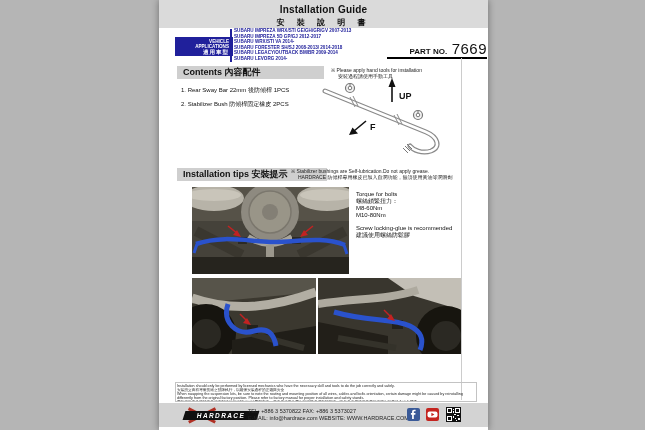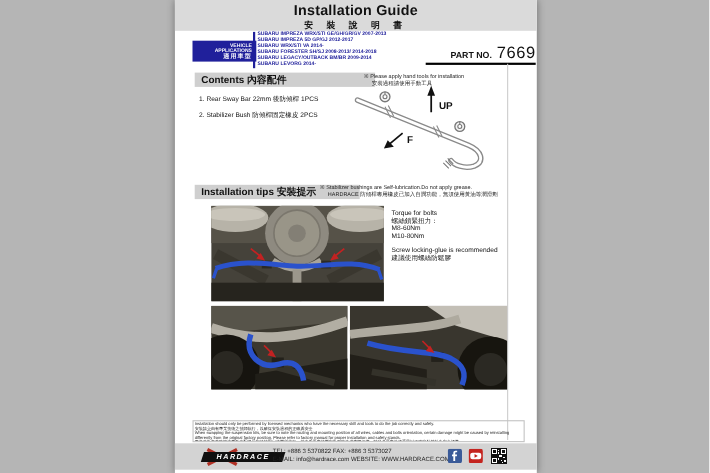--- a/index.html
+++ b/index.html
@@ -10,42 +10,42 @@
   }
   .doc {
     position:absolute; left:159px; top:0; width:329px; height:430px;
     background:#ffffff; box-shadow:0 0 7px rgba(0,0,0,.4);
   }
   .abs { position:absolute; }
   .s50 { transform:scale(0.5); transform-origin:0 0; }
 
   
   .header { left:0; top:0; width:329px; height:28px; background:#dadada; text-align:center; }
-  .title { font-size:13px; font-weight:bold; letter-spacing:.2px; line-height:16px; padding-top:2px; }
+  .title { font-size:10px; font-weight:bold; letter-spacing:.2px; line-height:16px; padding-top:2px; }
   .subtitle { font-size:8px; font-weight:bold; letter-spacing:5px; line-height:9px; }
 
   
   .veh-label { left:16px; top:37px; width:58px; height:19px; background:#20209b; }
   .veh-label-inner { width:108px; height:38px; color:#fff; font-weight:bold; text-align:right; padding:3px 4px 0 0; }
   .veh-label-en { font-size:9.2px; line-height:10px; }
   .veh-label-zh { font-size:11px; line-height:12px; letter-spacing:2px; }
   .veh-rule { left:71px; top:29px; width:2px; height:33px; background:#20209b; }
   .veh-list { left:75px; top:28px; width:240px; }
   .veh-list-inner { width:480px; color:#20209b; font-weight:bold; font-size:9.2px; line-height:11px; white-space:nowrap; }
 
   
   .part { left:230px; top:40px; width:98px; text-align:right; white-space:nowrap; }
   .part-label { font-size:8px; font-weight:bold; }
   .part-number { font-size:15px; font-weight:normal; letter-spacing:.5px; }
   .part-rule { left:228px; top:57px; width:100px; height:2px; background:#000; }
 
   
   .bar { height:13px; background:#cfcfcf; font-size:9px; font-weight:bold; line-height:13px;
          padding-left:6px; box-sizing:border-box; white-space:nowrap; }
-  .bar-contents { left:18px; top:66px; width:164px; }
+  .bar-contents { left:18px; top:66px; width:147px; }
   .bar-tips { left:18px; top:168px; width:150px; }
   .bar-warning { left:18px; top:368px; width:140px; }
 
   
   .note { white-space:nowrap; color:#222; }
   .note-inner { font-size:10px; line-height:11.5px; }
   .note-contents { left:172px; top:67px; }
   .note-tips { left:132px; top:168px; }
   .note-indent { padding-left:14px; }
 

